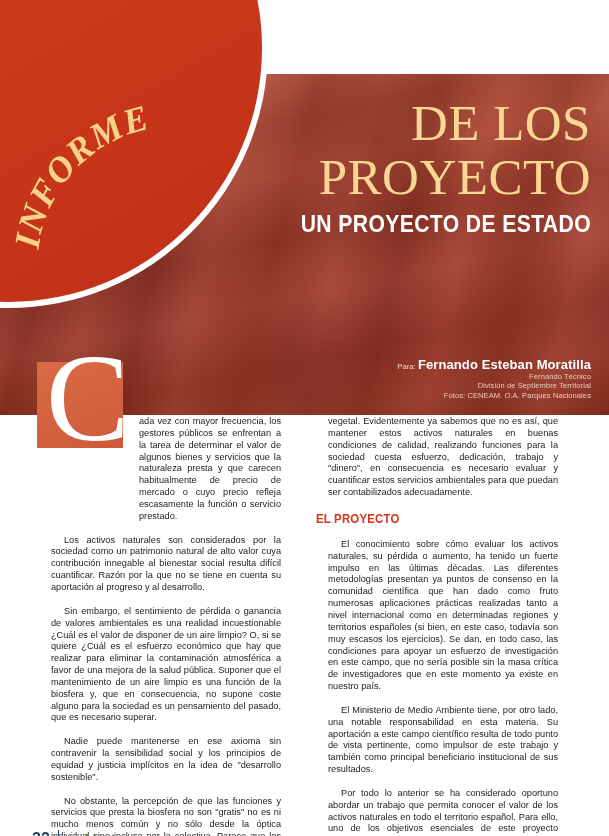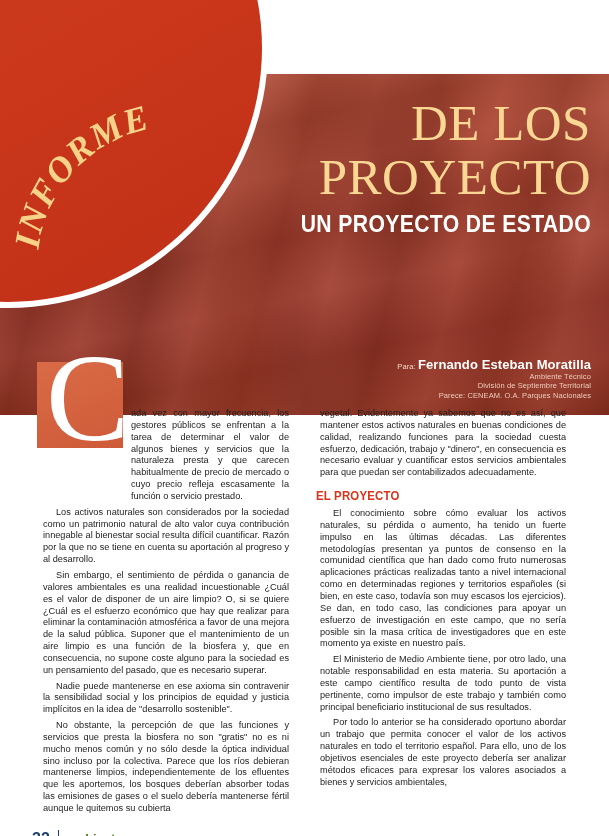--- a/index.html
+++ b/index.html
@@ -183,21 +183,21 @@
     width: 254px;
     font-family: "Liberation Sans", sans-serif;
     font-size: 9.2px;
     line-height: 11.85px;
     color: #1c1c1c;
     text-align: justify;
   }
   .col-left  { left: 39px; }
   .col-right { left: 316px; }
 
-  .col p { margin: 4px; text-indent: 13px; }
+  .col p { margin: 12px; text-indent: 13px; }
   .col p.noindent { text-indent: 0; }
   .col p.firstpara {
     text-indent: 0;
     padding-left: 88px;
     min-height: 46px;
   }
 
   .section-head {
     font-family: "Liberation Sans", sans-serif;
     font-weight: bold;
@@ -275,23 +275,23 @@
       <div class="title-line">DE LOS</div>
       <div class="title-line">PROYECTO</div>
       <div class="subtitle">UN PROYECTO DE ESTADO</div>
     </div>
 
     <div class="credits">
       <div>
         <span class="lead">Para:</span>
         <span class="author">Fernando Esteban Moratilla</span>
       </div>
-      <div>Ambiente Técnico</div>
+      <div>Fernando Técnico</div>
       <div>División de Septiembre Territorial</div>
-      <div>Parece: CENEAM. O.A. Parques Nacionales</div>
+      <div>Fotos: CENEAM. O.A. Parques Nacionales</div>
     </div>
   </div>
 
   <div class="dropcap-box"></div>
   <div class="dropcap-letter">C</div>
 
   <div class="columns">
 
     <div class="col col-left">
       <p class="firstpara">ada vez con mayor frecuencia, los gestores públicos se enfrentan a la tarea de determinar el valor de algunos bienes y servicios que la naturaleza presta y que carecen habitualmente de precio de mercado o cuyo precio refleja escasamente la función o servicio prestado.</p>

